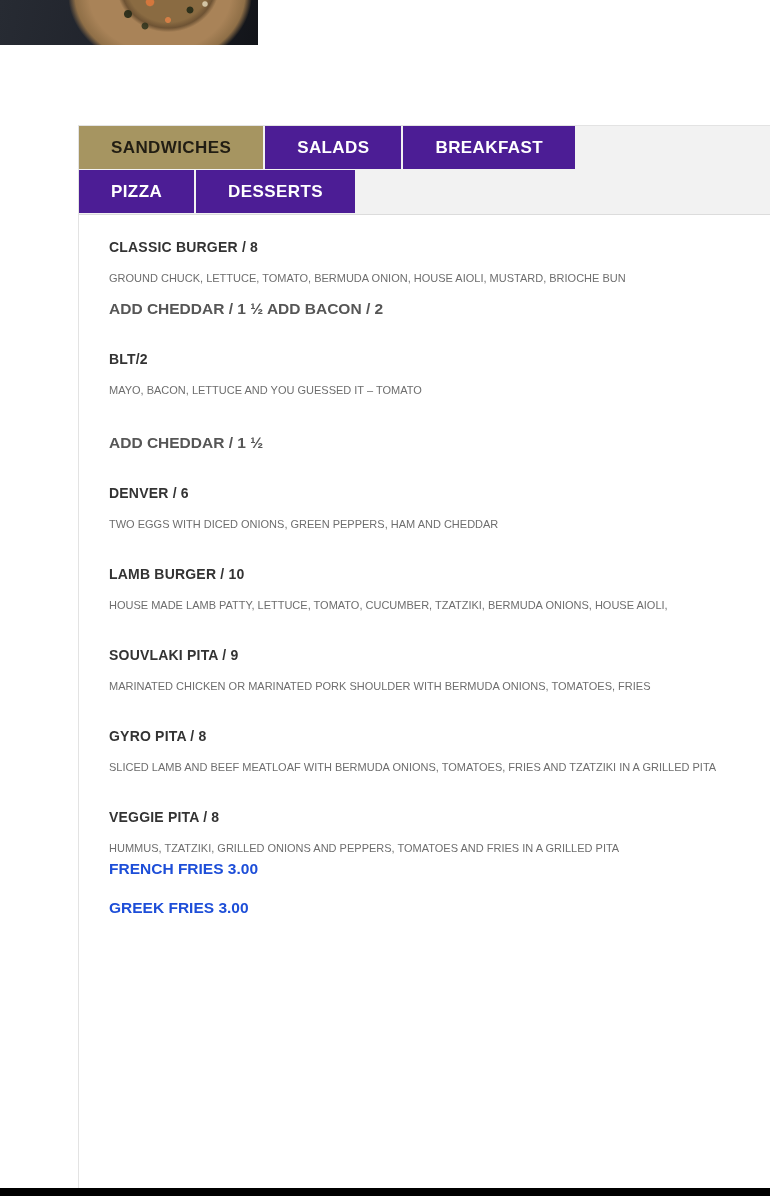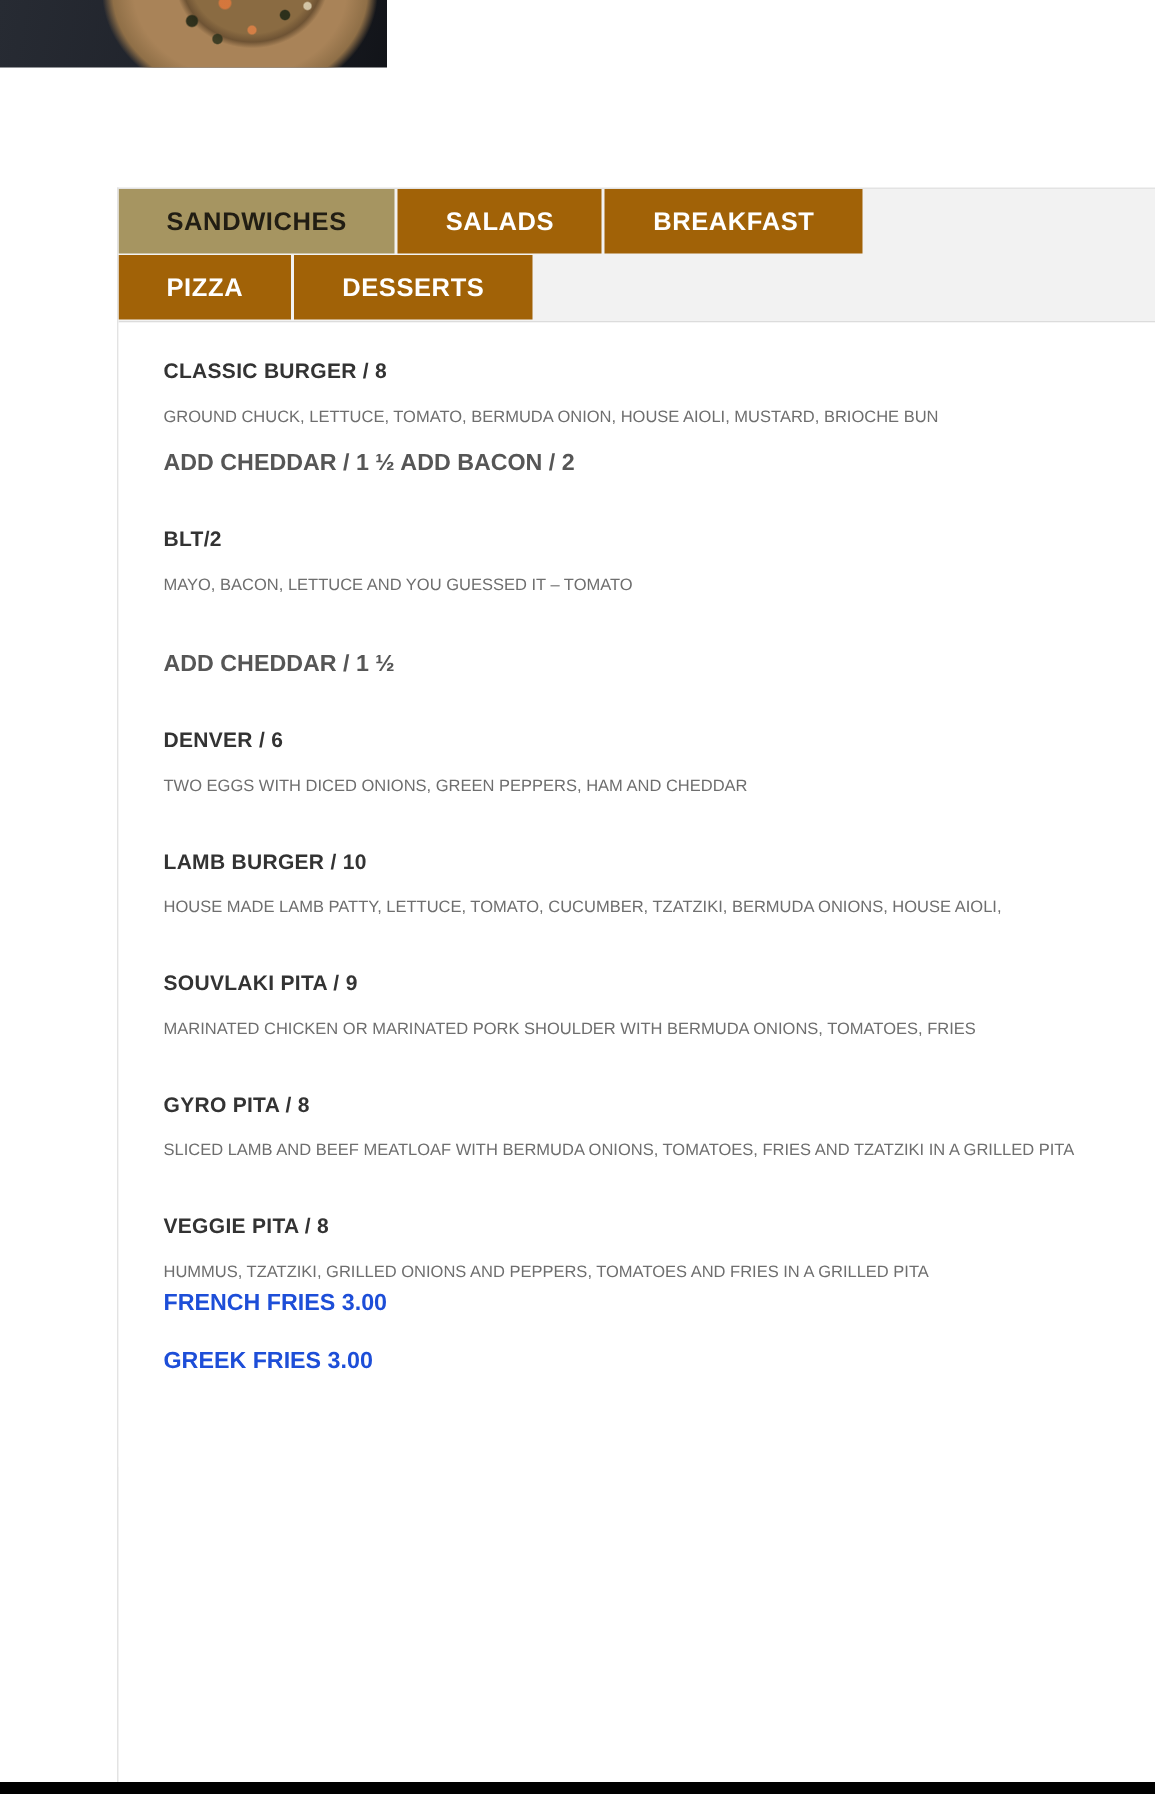--- a/index.html
+++ b/index.html
@@ -38,21 +38,21 @@
     background: #f2f2f2;
     border-bottom: 1px solid #dcdcdc;
     padding: 0;
   }
   .tab-row { display: flex; }
   .tab {
     height: 43px; line-height: 43px;
     padding: 0 32px;
     margin: 0 2px 1px 0;
     font-size: 17px; font-weight: bold; letter-spacing: .4px;
-    background: #a16207; color: #ffffff;
+    background: #4c1d95; color: #ffffff;
     border: none; cursor: pointer;
     font-family: "Liberation Sans", sans-serif;
     white-space: nowrap;
   }
   .tab.active { background: #a69561; color: #211d13; }
 
   .content {
     background: #ffffff;
     padding: 24px 30px 40px 30px;
   }

